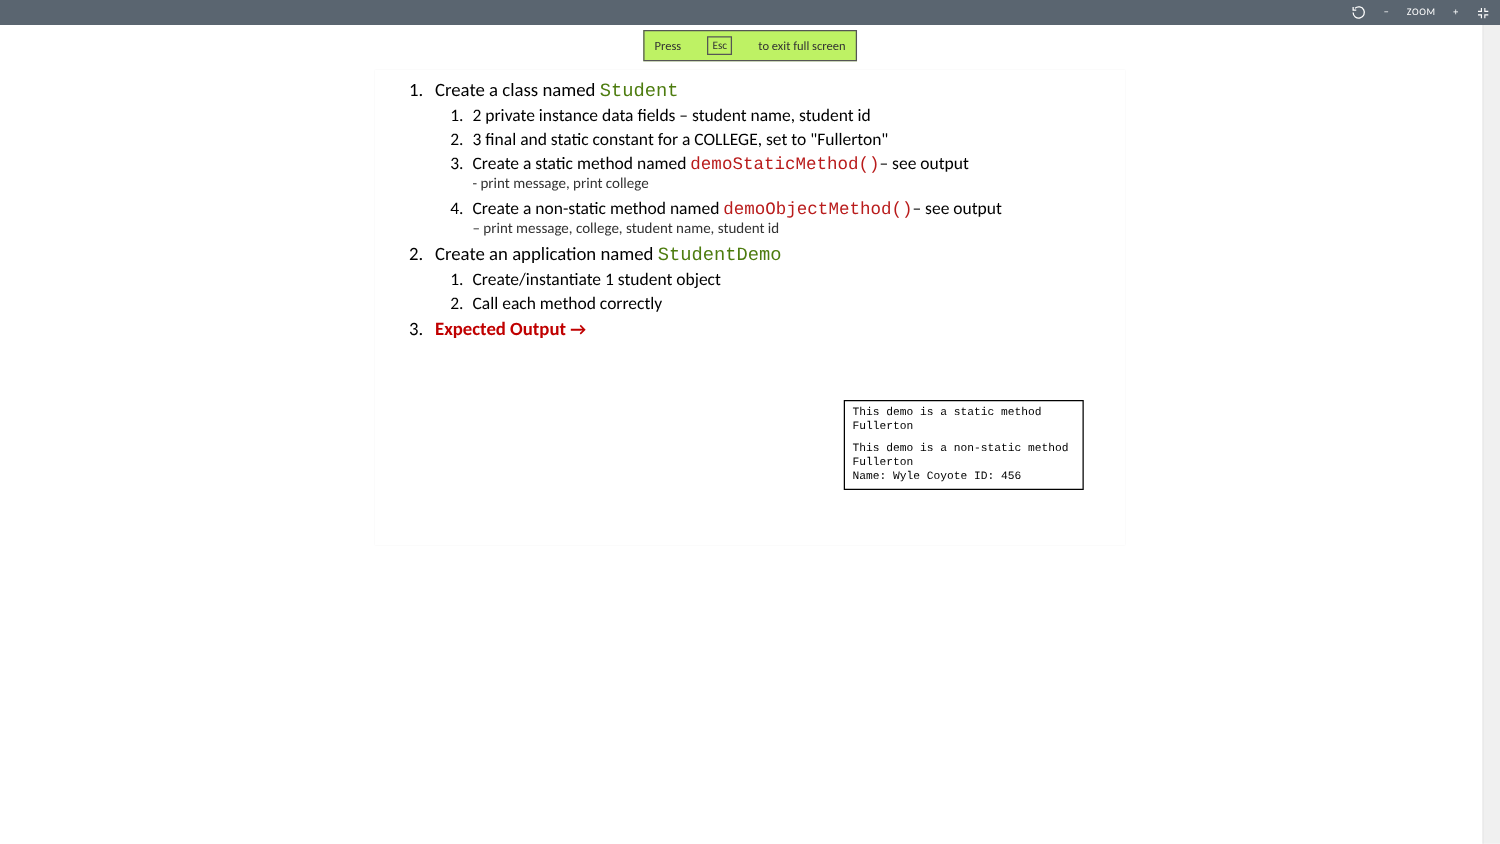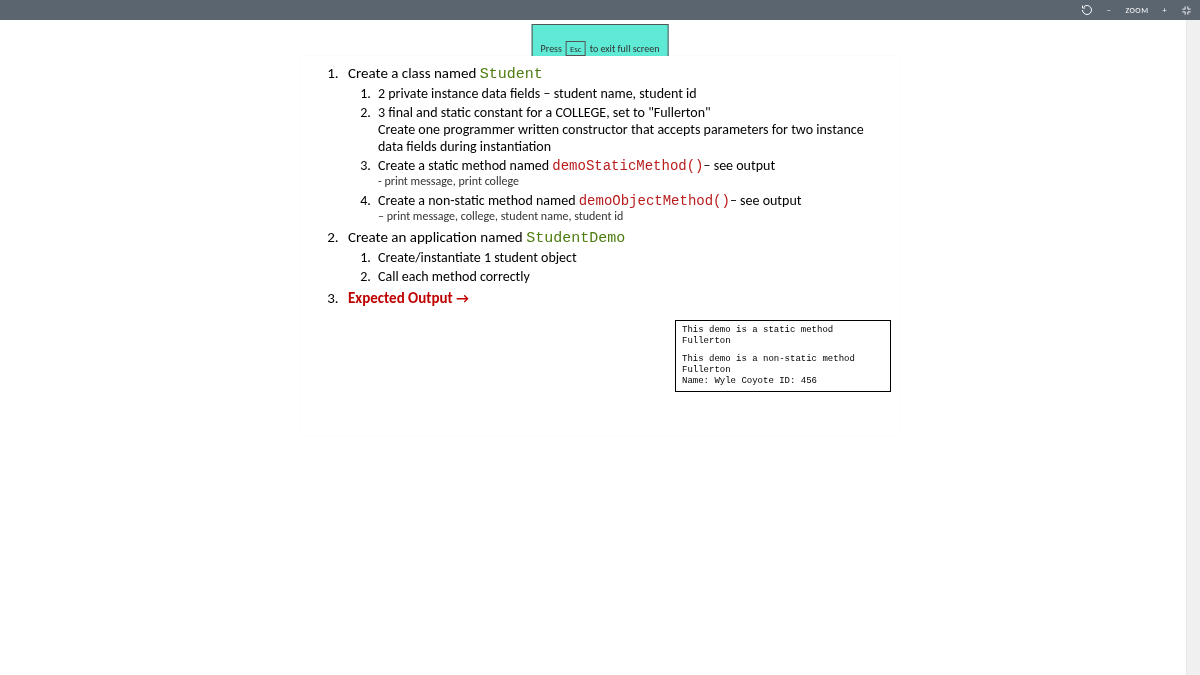--- a/index.html
+++ b/index.html
@@ -11,21 +11,21 @@
     position:absolute; right:8px; top:0; height:20px; display:flex; align-items:center; gap:14px;
   }
   .topbar .right span { color:#fff; font-size:8px; letter-spacing:0.5px; }
   .iconwrap { color:#fff; font-size:11px; display:flex; align-items:center; cursor:pointer;}
   .iconwrap svg { stroke:#fff; }
   .scroll-track {
     position:absolute; right:0; top:20px; width:14px; height:655px; background:#f0f0f0; border-left:1px solid #e8e8e8;
   }
   .esc-hint {
     position:absolute; left:50%; transform:translateX(-50%); top:24px;
-    border:1px solid #555; padding:16px 8px; font-size:10px; color:#333; background:#5eead4; display:flex; align-items:center; gap:4px;
+    border:1px solid #555; padding:4px 8px; font-size:10px; color:#333; background:#bef264; display:flex; align-items:center; gap:21px;
   }
   .esc-hint .key { border:1px solid #555; padding:1px 3px; font-size:9px; }
   .slide {
     position:absolute; left:300px; top:56px; width:600px; height:380px; background:#fff;
     padding:6px 24px 12px 24px;
     box-shadow: 0 0 1px rgba(0,0,0,0.08);
   }
   .slide h1 {
     margin:0 0 4px 0; color:#1f4e79; font-family:"Calibri Light", Calibri, Arial, sans-serif;
     font-weight:400; font-size:30px; line-height:1.05; padding-left:24px;
@@ -33,21 +33,21 @@
   ol.level1 { margin:2px 0 0 0; padding-left:18px; font-size:15px; color:#000; }
   ol.level1 > li { margin-bottom:4px; padding-left:6px;}
   ol.level2 { margin:2px 0 2px 0; padding-left:26px; font-size:14px; }
   ol.level2 > li { margin-bottom:2px; padding-left:4px;}
   .sub { font-size:12px; color:#333; margin-left:0; display:block; line-height:1.3;}
   code.mono { font-family:"Courier New", monospace; font-size:15px; color:#4d7c0f; }
   code.monosm { font-family:"Courier New", monospace; font-size:14px; color:#b91c1c; }
   .red { color:#c00000; font-weight:700; }
   .arrow { font-size:14px; }
   .outputbox {
-    position:absolute; left:375px; top:264px; width:216px; border:1px solid #000; padding:4px 6px;
+    position:absolute; left:375px; top:264px; width:192px; border:1px solid #000; padding:4px 6px;
     font-family:"Courier New", monospace; font-size:9px; line-height:1.25; background:#fff;
   }
   .outputbox .blk { margin-bottom:6px; }
   .outputbox .blk:last-child { margin-bottom:0;}
 </style>
 </head>
 <body>
 
 <div class="topbar">
   <div class="right">
@@ -81,21 +81,20 @@
 
 <div class="slide">
 
   <ol class="level1">
     <li>
       <span>Create a class named </span><code class="mono">Student</code>
       <ol class="level2">
         <li>2 private instance data fields – student name, student id</li>
         <li>
           <span>3 final and static constant for a COLLEGE, set to "Fullerton"</span><br>
-          <span>Create one programmer written constructor that accepts parameters for two instance data fields during instantiation</span>
         </li>
         <li>
           <span>Create a static method named </span><code class="monosm">demoStaticMethod()</code><span>– see output</span>
           <span class="sub">- print message, print college</span>
         </li>
         <li>
           <span>Create a non-static method named </span><code class="monosm">demoObjectMethod()</code><span>– see output</span>
           <span class="sub">– print message, college, student name, student id</span>
         </li>
       </ol>

